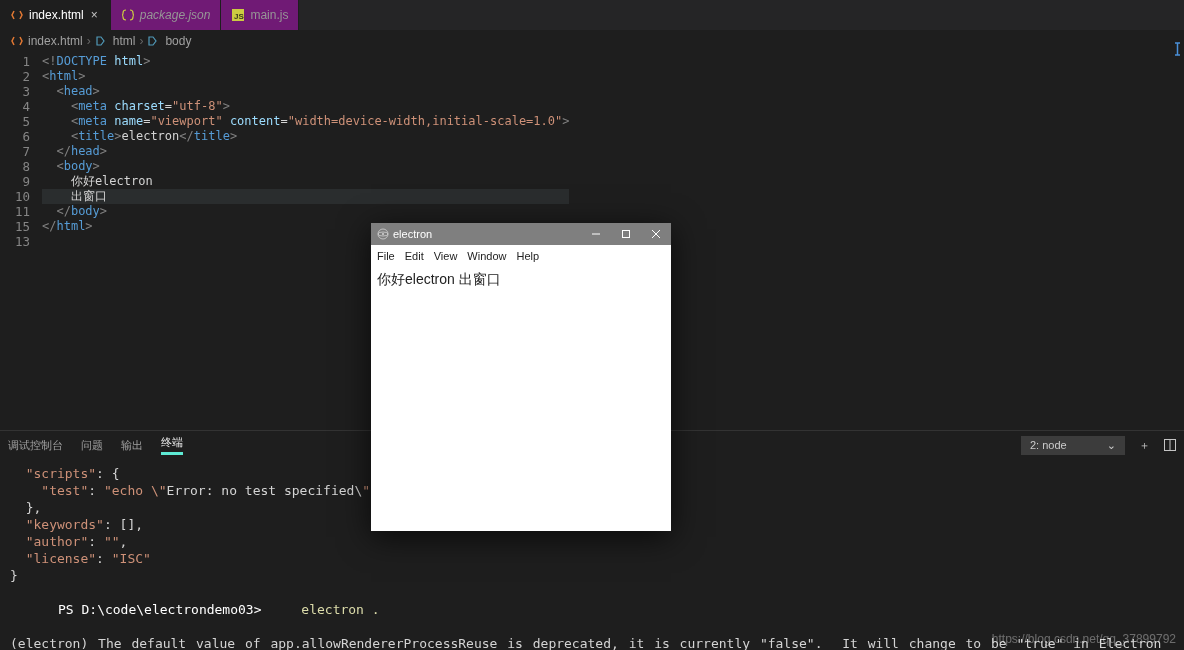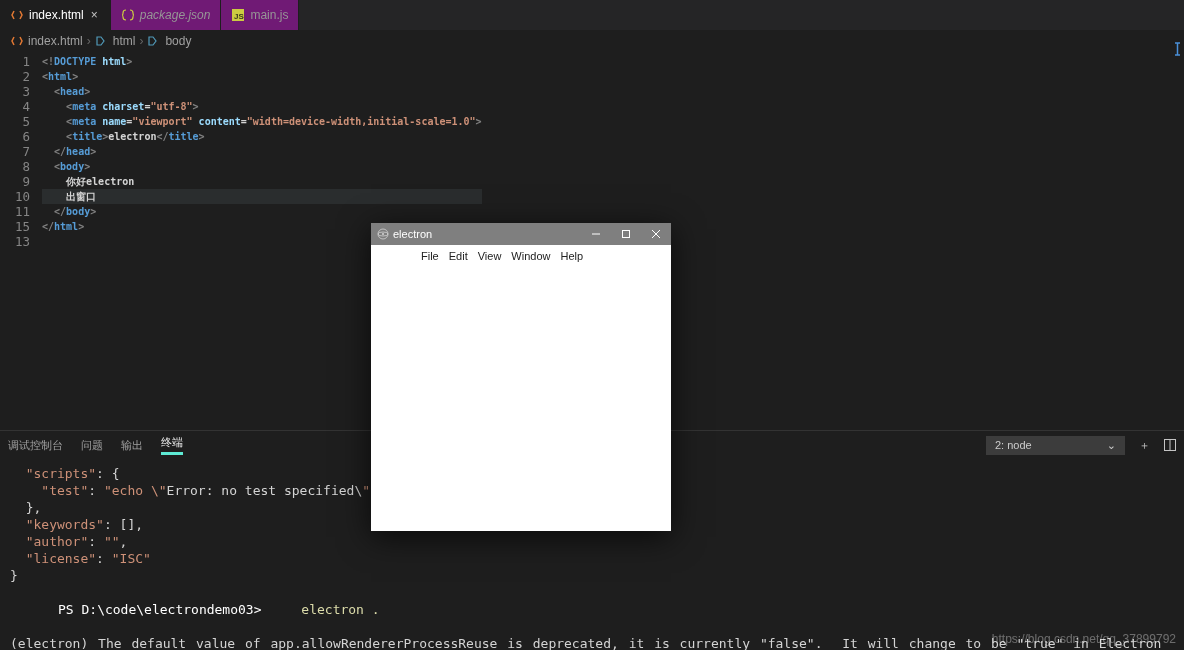--- a/index.html
+++ b/index.html
@@ -19,35 +19,35 @@
 .tab .icon { display: inline-flex; }
 .tab .close { color: #c5c5c5; padding: 0 2px; cursor: pointer; }
 .breadcrumb {
   display: flex; align-items: center; height: 22px; padding: 0 10px;
   font-size: 12px; color: #a0a0a0; gap: 4px;
 }
 .breadcrumb .sep { color: #666; }
 .editor { display: flex; padding: 2px 0; }
 .gutter { width: 34px; text-align: right; color: #858585; font-family: Consolas, monospace; font-size: 12.5px; line-height: 15px; padding-right: 4px; user-select: none; }
 .gutter div { height: 15px; }
-.code { font-family: Consolas, monospace; font-size: 10px; line-height: 15px; padding-left: 8px; white-space: pre; font-weight: bold; }
+.code { font-family: Consolas, monospace; font-size: 12px; line-height: 15px; padding-left: 8px; white-space: pre; }
 .code div { height: 15px; }
 .hl { background: #2a2d2e; }
 .tk-gray { color: #808080; }
 .tk-blue { color: #569cd6; }
 .tk-lblue { color: #9cdcfe; }
 .tk-orange { color: #ce9178; }
 .tk-text { color: #d4d4d4; }
 
 .panel { position: absolute; left: 0; right: 0; bottom: 0; top: 430px; border-top: 1px solid #333; background: #1e1e1e; }
 .panel-tabs { display: flex; align-items: center; height: 28px; padding: 0 8px; gap: 18px; font-size: 11px; color: #a0a0a0; }
 .panel-tabs span { cursor: pointer; }
 .panel-tabs .active { color: #e7e7e7; border-bottom: 3px solid #5eead4; padding-bottom: 2px; }
 .panel-right { margin-left: auto; display: flex; align-items: center; gap: 14px; }
-.dropdown { background: #3c3c3c; color: #ccc; padding: 2px 8px; width: 139px; display: flex; justify-content: space-between; align-items: center; font-size: 11px; border: 1px solid #3c3c3c; }
+.dropdown { background: #3c3c3c; color: #ccc; padding: 2px 8px; width: 104px; display: flex; justify-content: space-between; align-items: center; font-size: 11px; border: 1px solid #3c3c3c; }
 .panel-icon { color: #c5c5c5; cursor: pointer; }
 .terminal {
   font-family: Consolas, monospace; font-size: 13px; line-height: 17px;
   padding: 6px 10px; color: #d4d4d4; white-space: pre-wrap;
 }
 .term-orange { color: #ce9178; }
 .term-yellow { color: #dcdcaa; margin-left: 32px; }
 .term-white { color: #fff; margin-left: 48px; }
 
 .appwin {
@@ -55,21 +55,21 @@
   background: #fff; box-shadow: 0 6px 30px rgba(0,0,0,0.7);
   display: flex; flex-direction: column;
 }
 .appwin .titlebar {
   height: 22px; background: #7f7f7f; color: #fff; display: flex; align-items: center;
   font-size: 11px; padding-left: 6px;
 }
 .appwin .titlebar .appicon { margin-right: 4px; display: inline-flex; }
 .appwin .titlebar .winbtns { margin-left: auto; display: flex; }
 .appwin .titlebar .winbtn { width: 30px; height: 22px; display: flex; align-items: center; justify-content: center; cursor: pointer; }
-.appwin .menubar { height: 22px; background: #fff; display: flex; align-items: center; padding: 0 6px; gap: 10px; font-size: 11px; color: #222; margin-left: 44px; }
+.appwin .menubar { height: 22px; background: #fff; display: flex; align-items: center; padding: 0 6px; gap: 10px; font-size: 11px; color: #222; }
 .appwin .menubar span { cursor: pointer; }
 .appwin .content { flex: 1; background: #fff; color: #222; padding: 4px 6px; font-size: 14px; }
 
 .watermark { position: absolute; right: 8px; bottom: 4px; color: rgba(255,255,255,0.35); font-size: 12px; }
 .minimap-cursor { position: absolute; right: 0; top: 42px; width: 10px; height: 14px; }
 
 svg { display: block; }
 </style>
 </head>
 <body>
@@ -209,15 +209,16 @@
         </div>
     </div>
   </div>
   <div class="menubar" id="appmenus">
       <span>File</span>
       <span>Edit</span>
       <span>View</span>
       <span>Window</span>
       <span>Help</span>
     </div>
+  <div class="content">你好electron 出窗口</div>
 </div>
 
 <div class="watermark">https://blog.csdn.net/qq_37899792</div>
 
 </body></html>

